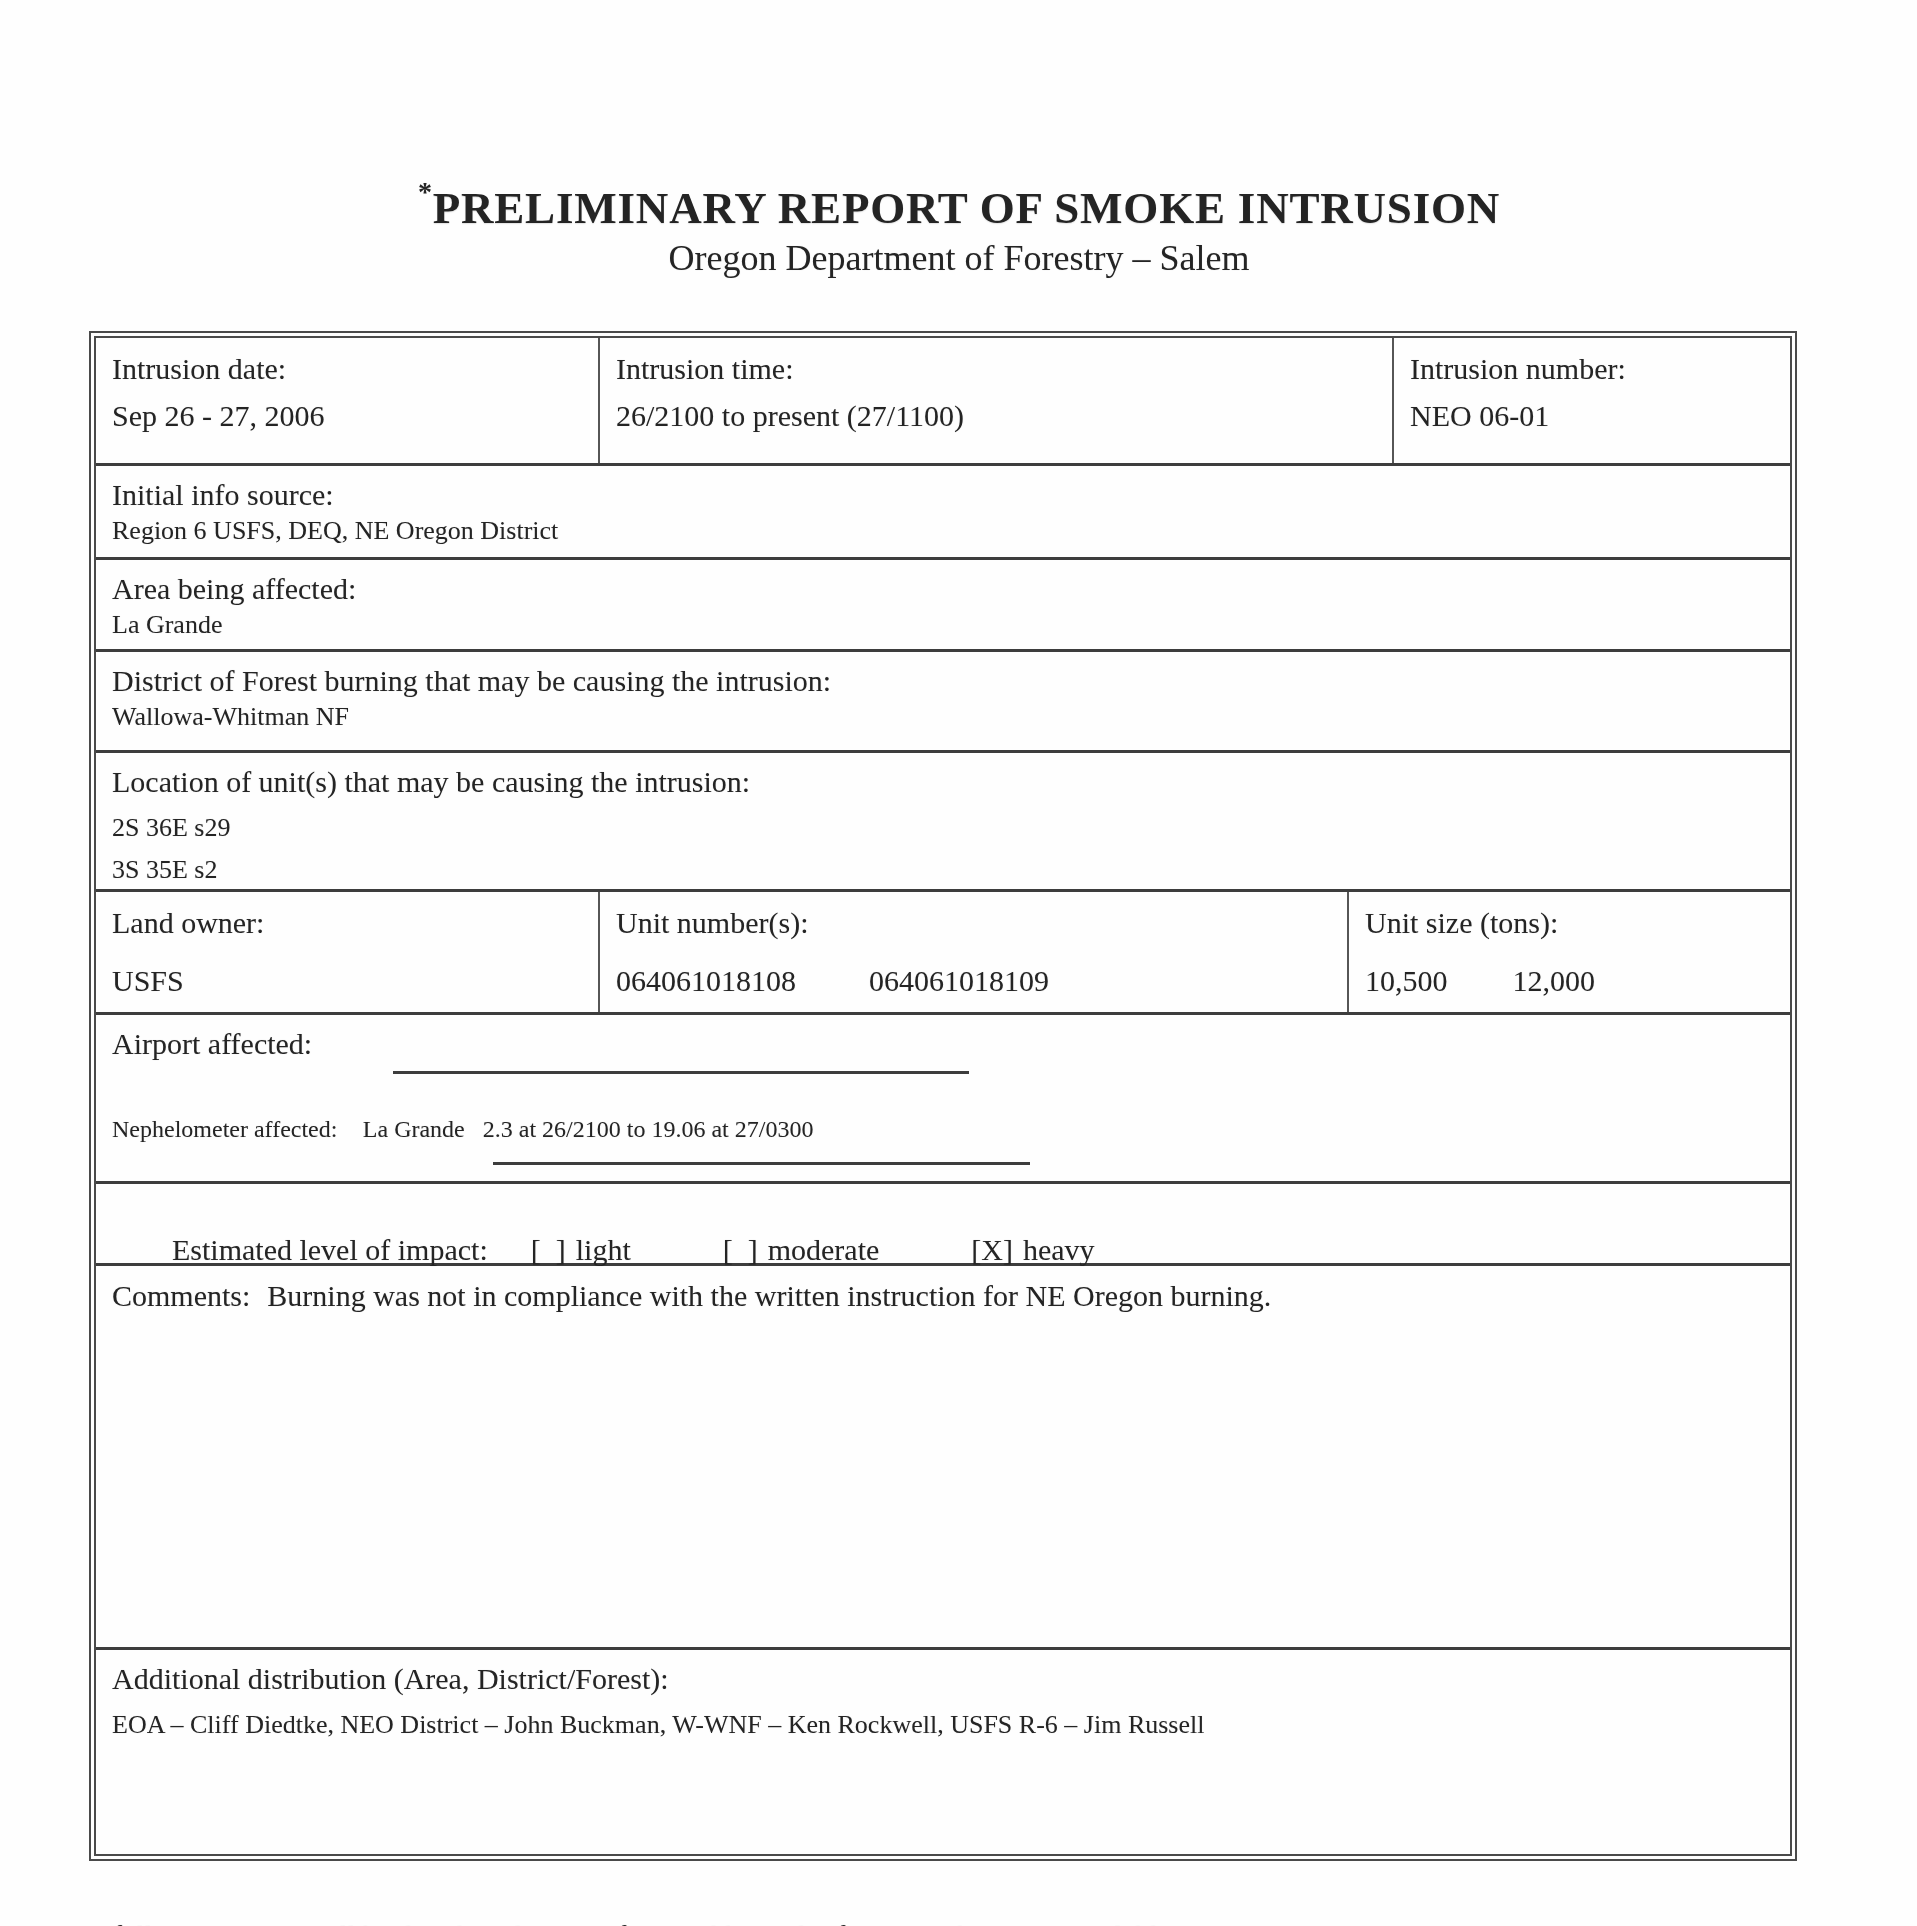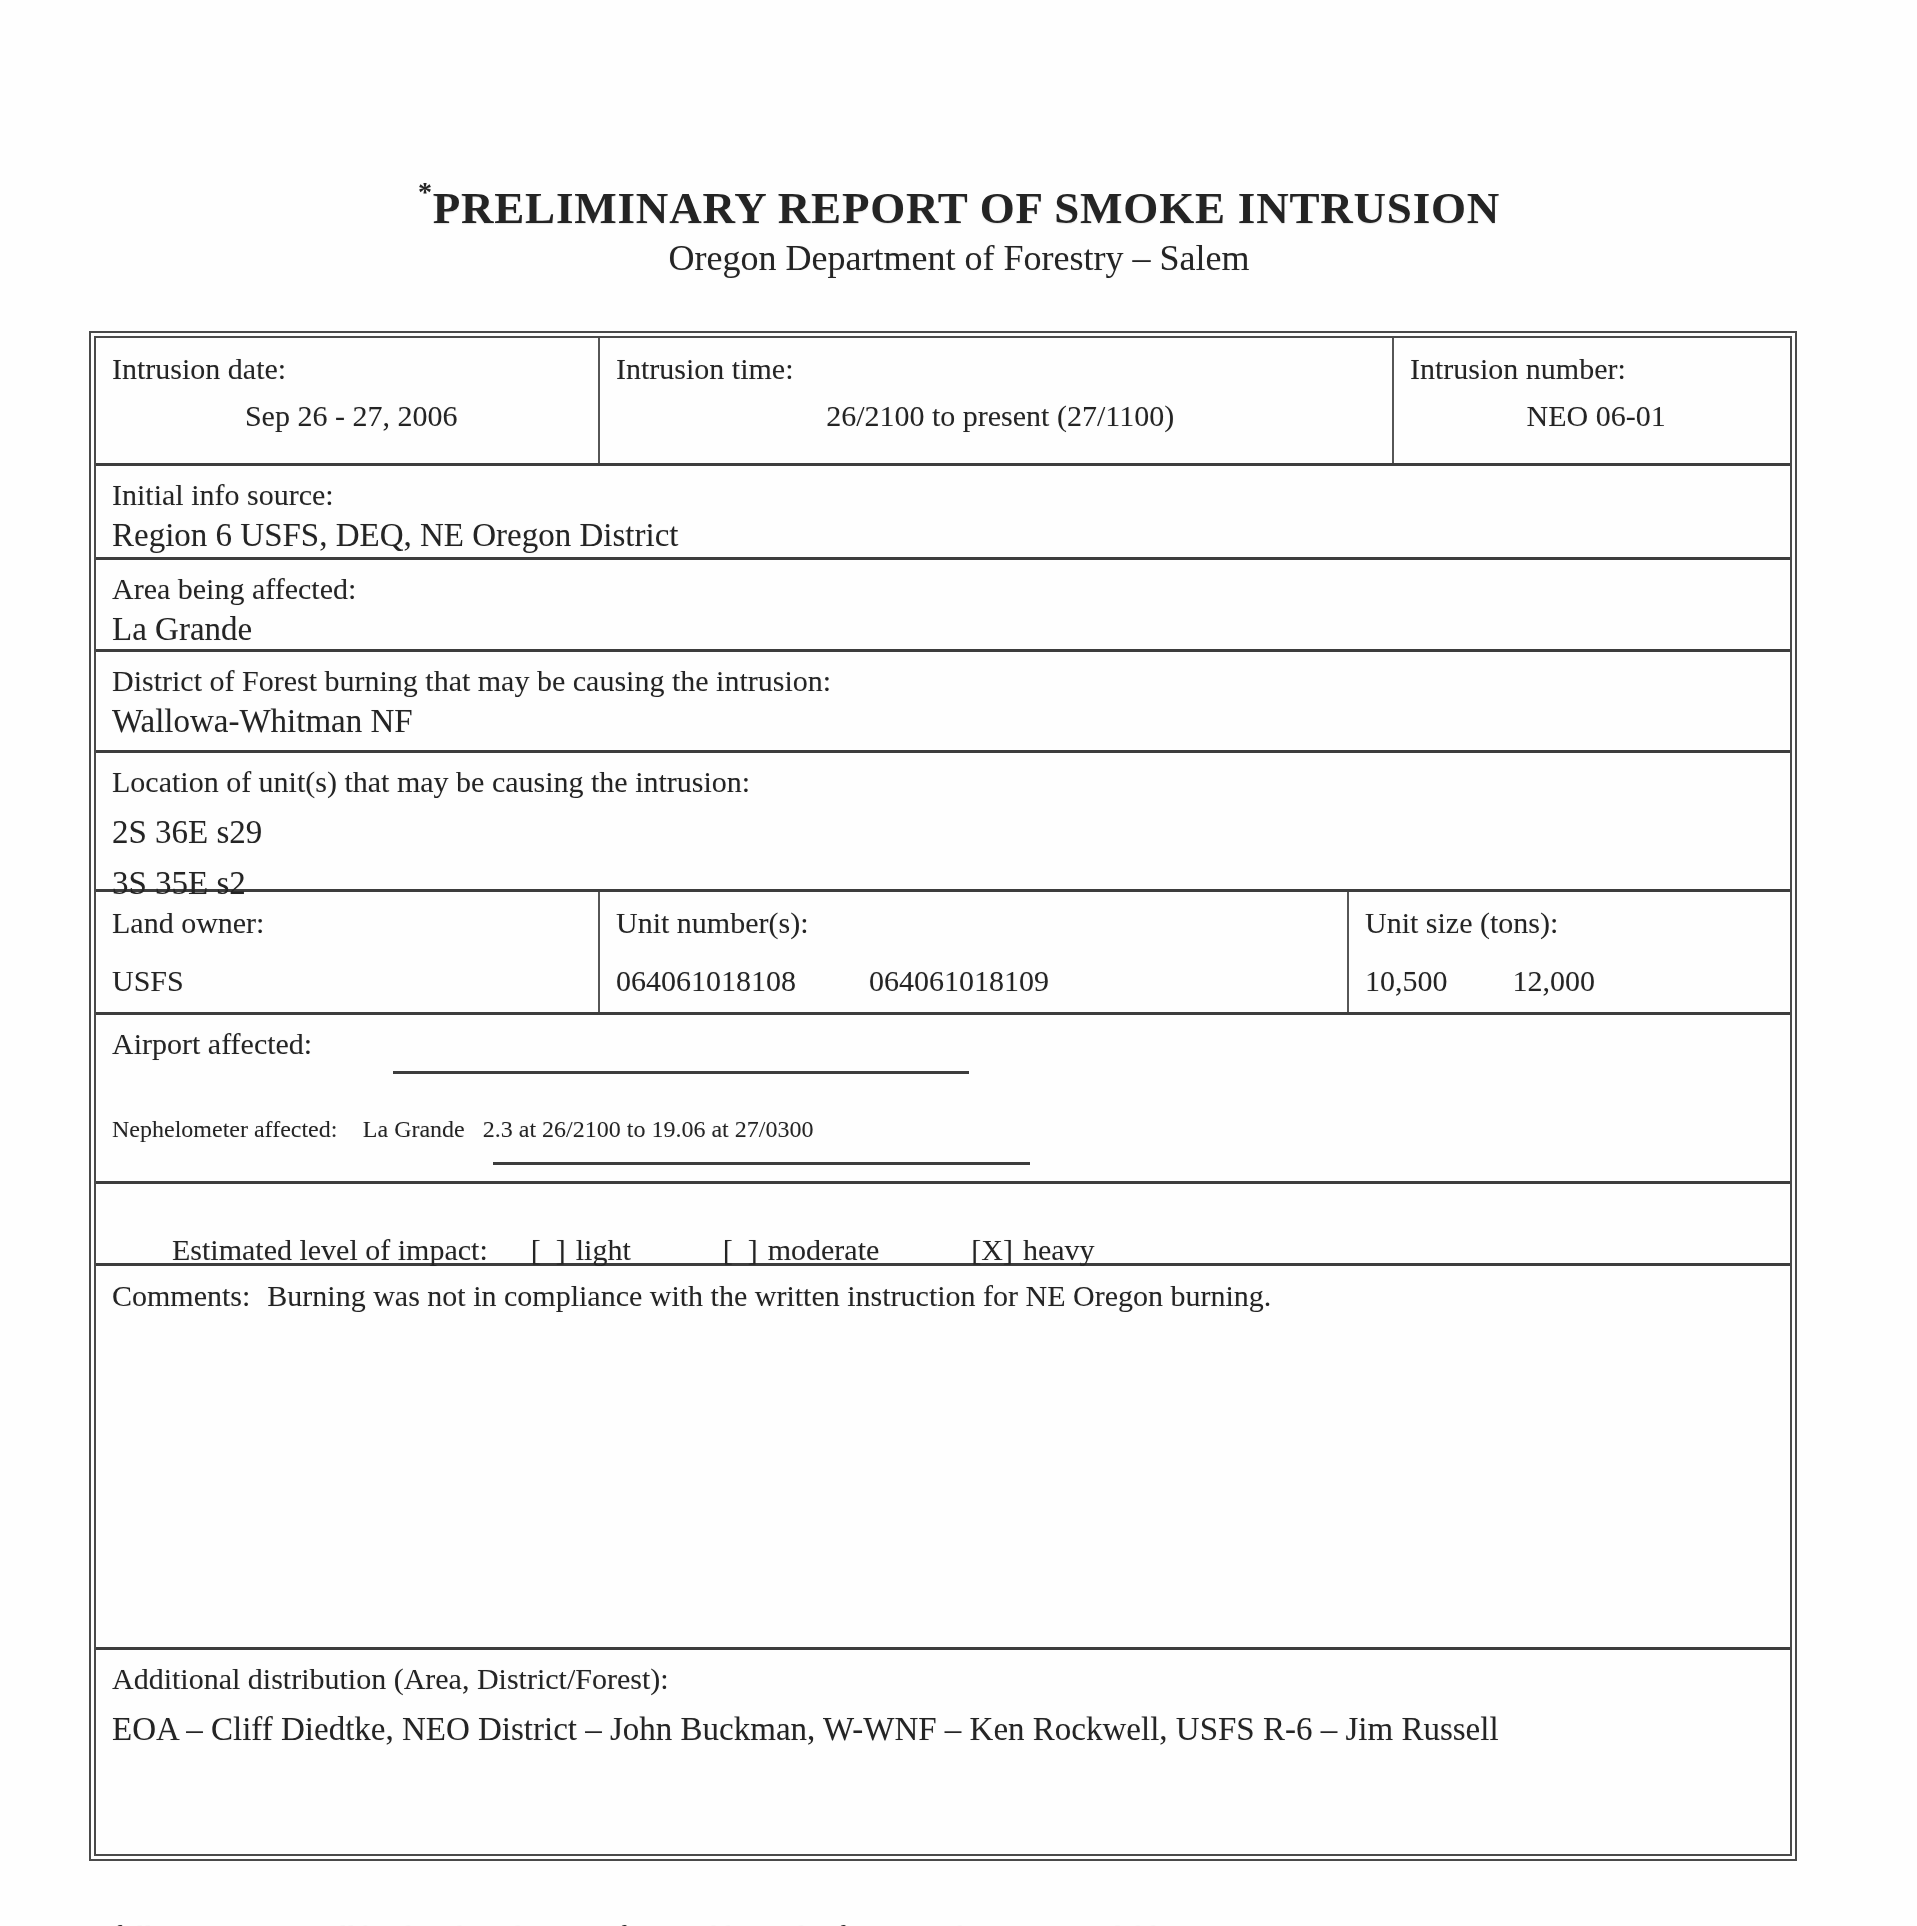--- a/index.html
+++ b/index.html
@@ -30,23 +30,23 @@
     border: 7px double #4a4a4a;
     display: flex; flex-direction: column;
     background: transparent;
   }
   .frow { box-sizing: border-box; border-bottom: 3.5px solid #3d3d3d; position: relative; flex: none; }
   .frow.last { border-bottom: none; flex: 1; }
   .cols { display: flex; align-items: stretch; }
   .cell { box-sizing: border-box; padding: 11.6px 7.7px 0 16px; }
   .cell + .cell { border-left: 2.7px solid #565656; }
   .lbl, .val { font-size: 30px; line-height: 1.28; }
-  .val.center { text-align: center; }
+  .val.center { }
   .stack-label { padding: 10px 7.7px 0 16px; }
-  .stack-value { padding: 0 7.7px 0 16px; font-size: 33px; line-height: 1.28; }
+  .stack-value { padding: 0 7.7px 0 16px; font-size: 26px; line-height: 1.28; }
   .gap-top { margin-top: 9.2px; }
   .gap-top-lg { margin-top: 20px; }
   .num-gap { margin-left: 73px; }
   .size-gap { margin-left: 65px; }
 
   
   .r1 { height: 128px; }
   .r2 { height: 94px; }
   .r3 { height: 92px; }
   .r4 { height: 101px; }

